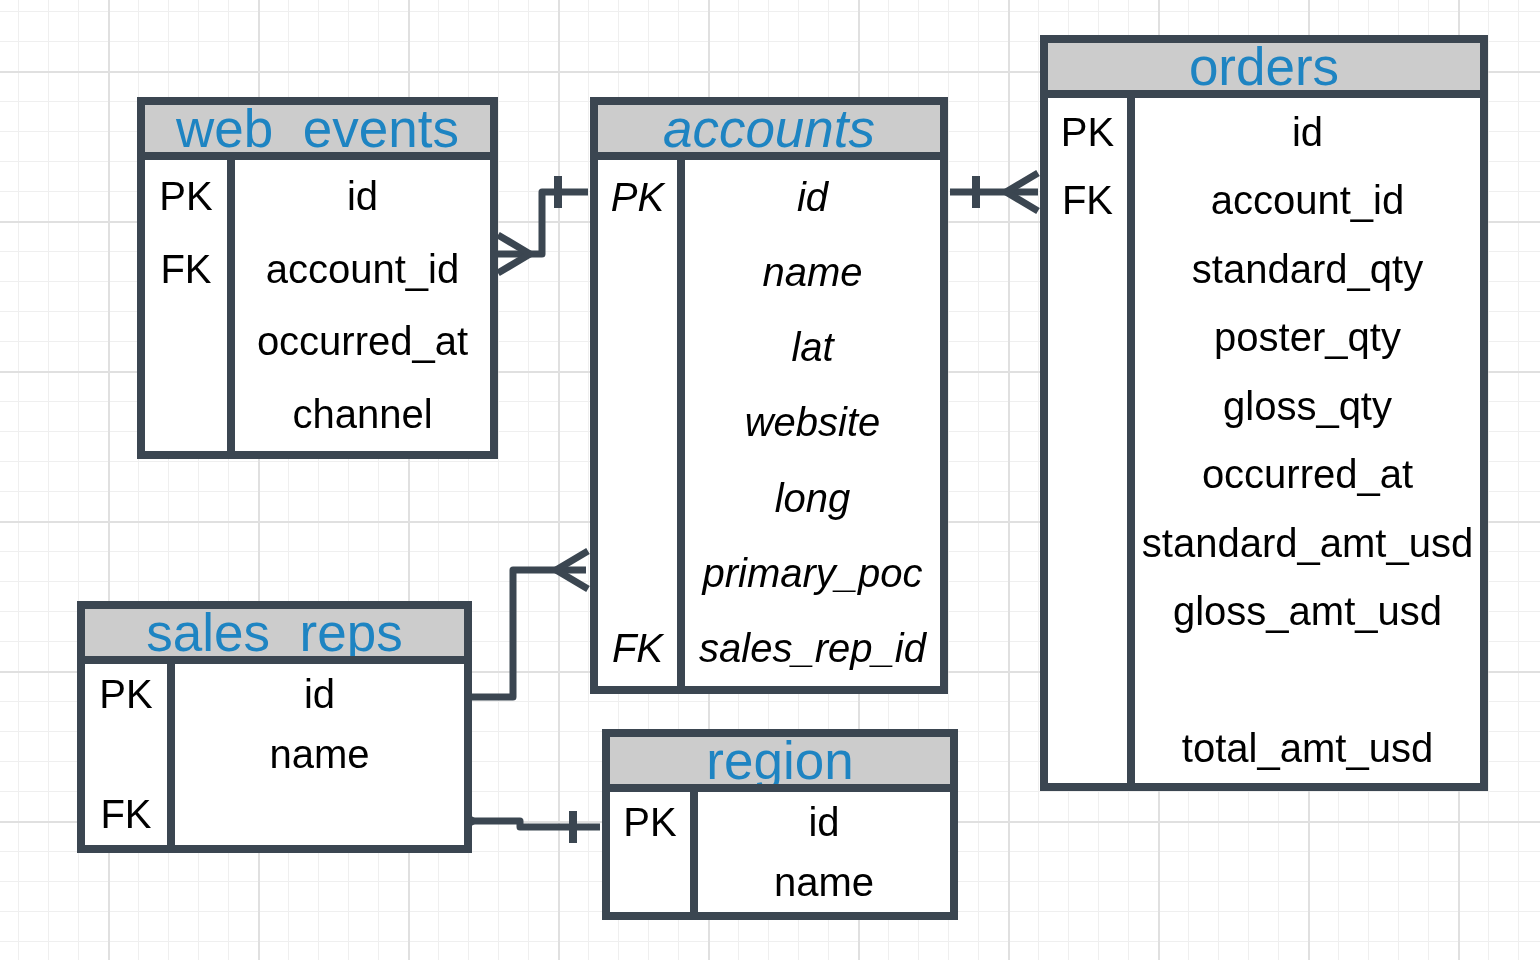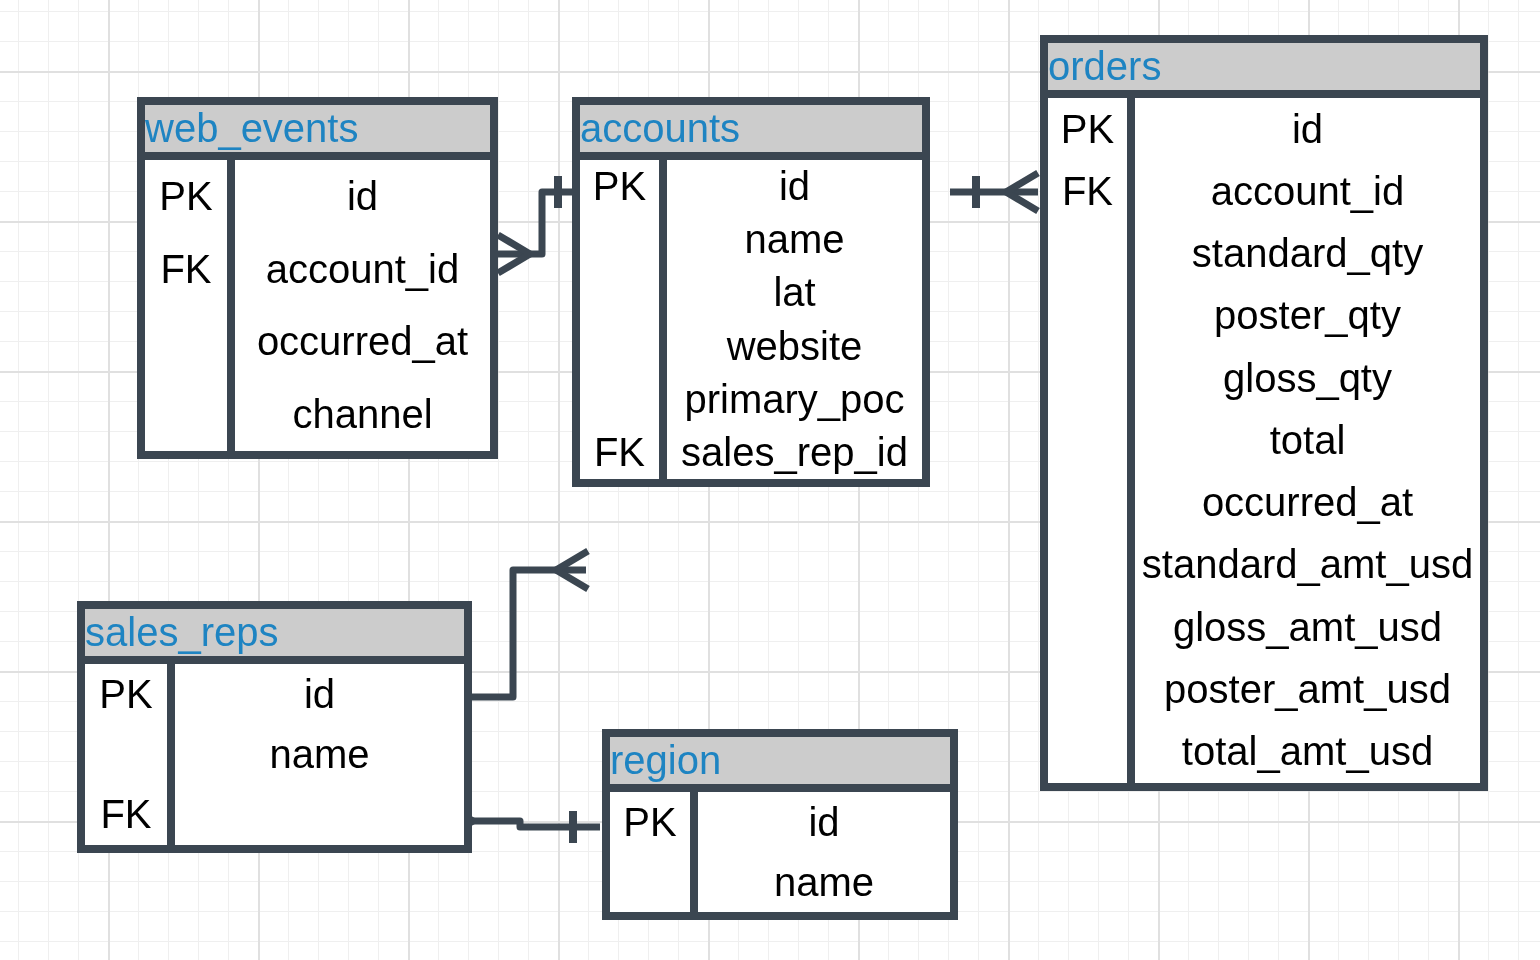--- a/index.html
+++ b/index.html
@@ -39,23 +39,23 @@
     border:8px solid var(--stroke);
     background:#ffffff;
     display:flex;
     flex-direction:column;
   }
   .er-header{
     flex:0 0 47px;
     background:var(--header-fill);
     border-bottom:8px solid var(--stroke);
     color:var(--title-color);
-    font-size:40px;
+    font-size:53px;
     line-height:47px;
-    text-align:left;
+    text-align:center;
     white-space:nowrap;
     overflow:hidden;
   }
   .er-body{flex:1;display:flex;flex-direction:column;}
   .er-row{flex:1;display:flex;align-items:stretch;}
   .er-key{
     flex:0 0 auto;
     border-right:8px solid var(--stroke);
     display:flex;align-items:center;justify-content:center;
     font-size:40px;color:var(--row-color);
@@ -114,38 +114,42 @@
           <div class="er-row">
             <div class="er-key" style="flex-basis: 82px;"></div>
             <div class="er-field">occurred_at</div>
           </div>
           <div class="er-row">
             <div class="er-key" style="flex-basis: 82px;"></div>
             <div class="er-field">channel</div>
           </div>
         </div>
       </div>
-      <div class="er-table" style="left: 572px; top: 97px; width: 358px; height: 390px;">
+      <div class="er-table" style="left: 590px; top: 97px; width: 358px; height: 597px; font-style: italic;">
         <div class="er-header">accounts</div>
         <div class="er-body">
           <div class="er-row">
             <div class="er-key" style="flex-basis: 79px;">PK</div>
             <div class="er-field">id</div>
           </div>
           <div class="er-row">
             <div class="er-key" style="flex-basis: 79px;"></div>
             <div class="er-field">name</div>
           </div>
           <div class="er-row">
             <div class="er-key" style="flex-basis: 79px;"></div>
             <div class="er-field">lat</div>
           </div>
           <div class="er-row">
             <div class="er-key" style="flex-basis: 79px;"></div>
             <div class="er-field">website</div>
+          </div>
+          <div class="er-row">
+            <div class="er-key" style="flex-basis: 79px;"></div>
+            <div class="er-field">long</div>
           </div>
           <div class="er-row">
             <div class="er-key" style="flex-basis: 79px;"></div>
             <div class="er-field">primary_poc</div>
           </div>
           <div class="er-row">
             <div class="er-key" style="flex-basis: 79px;">FK</div>
             <div class="er-field">sales_rep_id</div>
           </div>
         </div>
@@ -168,37 +172,32 @@
           <div class="er-row">
             <div class="er-key" style="flex-basis: 79px;"></div>
             <div class="er-field">poster_qty</div>
           </div>
           <div class="er-row">
             <div class="er-key" style="flex-basis: 79px;"></div>
             <div class="er-field">gloss_qty</div>
           </div>
           <div class="er-row">
             <div class="er-key" style="flex-basis: 79px;"></div>
-            <div class="er-field">total</div>
-          </div>
-          <div class="er-row">
-            <div class="er-key" style="flex-basis: 79px;"></div>
             <div class="er-field">occurred_at</div>
           </div>
           <div class="er-row">
             <div class="er-key" style="flex-basis: 79px;"></div>
             <div class="er-field">standard_amt_usd</div>
           </div>
           <div class="er-row">
             <div class="er-key" style="flex-basis: 79px;"></div>
             <div class="er-field">gloss_amt_usd</div>
           </div>
           <div class="er-row">
             <div class="er-key" style="flex-basis: 79px;"></div>
-            <div class="er-field">poster_amt_usd</div>
           </div>
           <div class="er-row">
             <div class="er-key" style="flex-basis: 79px;"></div>
             <div class="er-field">total_amt_usd</div>
           </div>
         </div>
       </div>
       <div class="er-table" style="left: 77px; top: 601px; width: 395px; height: 252px;">
         <div class="er-header">sales_reps</div>
         <div class="er-body">

